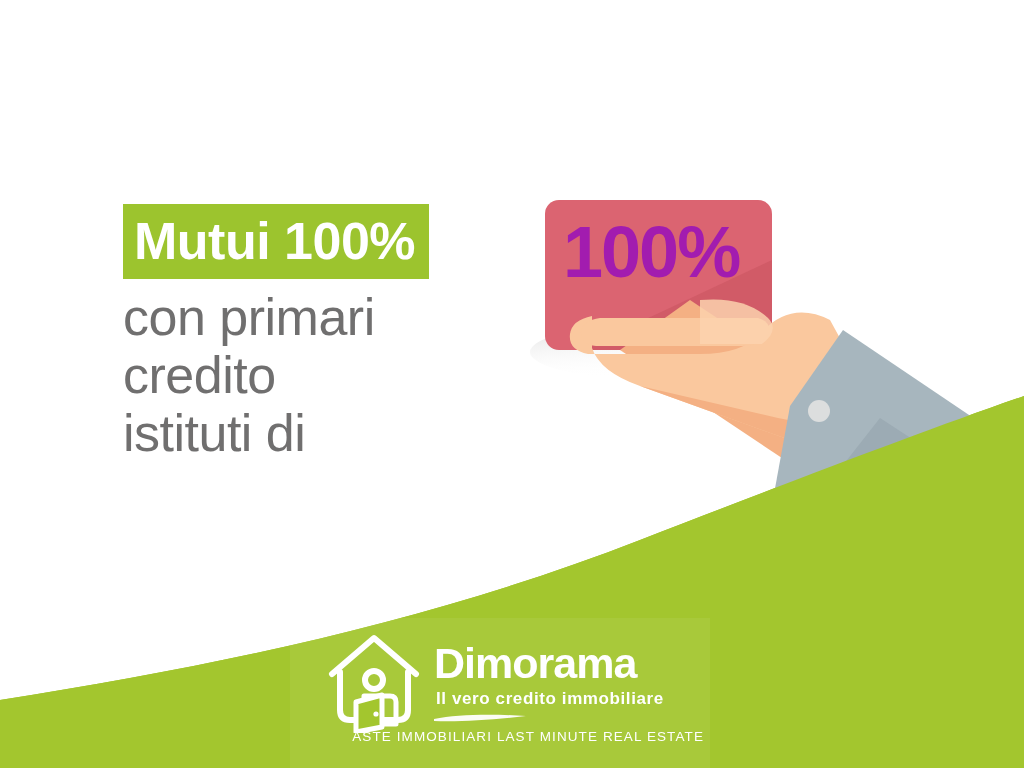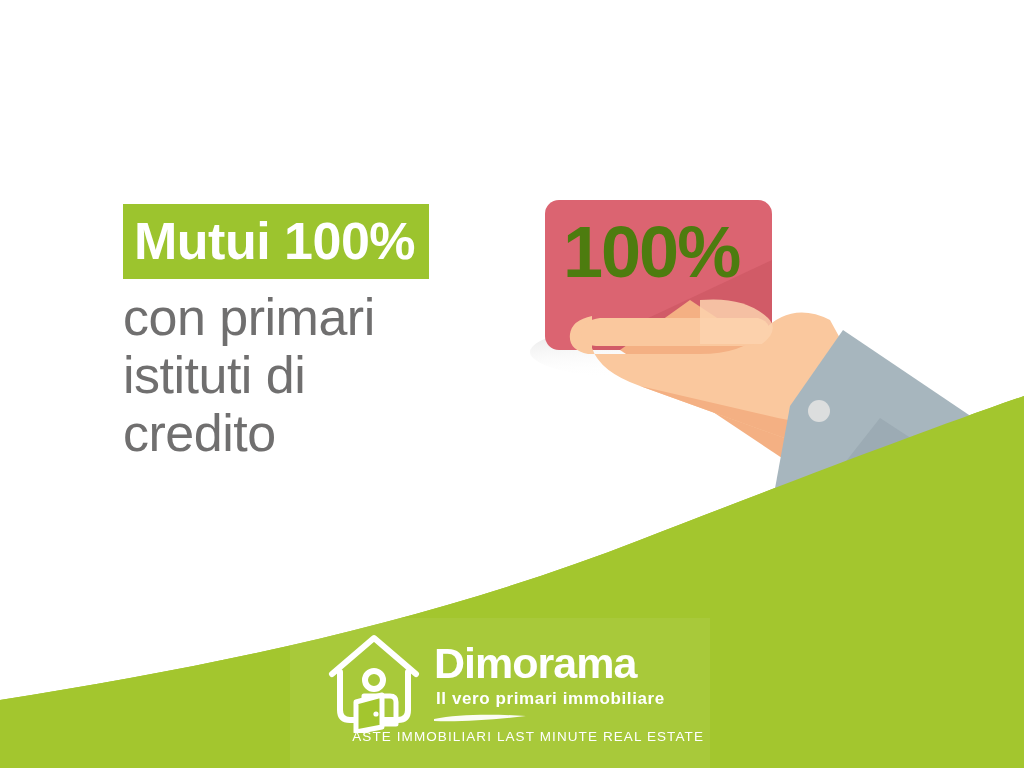--- a/index.html
+++ b/index.html
@@ -61,21 +61,21 @@
     width: 1024px; height: 768px;
     pointer-events: none;
   }
 
   .badge-text {
     position: absolute;
     left: 563px;
     top: 216px;
     font-size: 72px;
     font-weight: bold;
-    color: #4d7c0f;
+    color: #a21caf;
     letter-spacing: -2px;
     line-height: 1;
   }
 
   
   .logo-group {
     position: absolute;
     left: 324px;
     top: 620px;
     width: 380px;
@@ -130,22 +130,22 @@
 
     <path d="M 0,700 C 230,664 440,618 640,540 C 790,482 920,432 1024,396 L 1024,768 L 0,768 Z" fill="#A3C62E"></path>
 
     <rect x="290" y="618" width="420" height="150" fill="#FFFFFF" opacity="0.06"></rect>
   </svg>
 
   <div class="headline-block">
     <div class="headline-hl">Mutui 100%</div>
     <div class="headline-rest">
       <span class="ln">con primari</span>
+      <span class="ln">credito</span>
       <span class="ln">istituti di</span>
-      <span class="ln">credito</span>
     </div>
   </div>
 
   <svg class="art-layer" viewBox="0 0 1024 768" preserveAspectRatio="none">
 
     <ellipse cx="640" cy="352" rx="110" ry="26" fill="url(#badgeShadowGrad)"></ellipse>
 
     <rect x="545" y="200" width="227" height="150" rx="14" ry="14" fill="#DB6471"></rect>
 
     <path d="M 772,260 L 772,336 Q 772,350 758,350 L 580,350 Z" fill="#C9545F" opacity="0.55"></path>
@@ -195,21 +195,21 @@
 
       <circle cx="50" cy="52" r="9" fill="none" stroke="#FFFFFF" stroke-width="6"></circle>
 
       <path d="M 40,68 L 66,68 Q 72,68 72,74 L 72,96 L 40,96 Z" fill="none" stroke="#FFFFFF" stroke-width="5" stroke-linejoin="round"></path>
       <path d="M 32,74 L 58,67 L 58,99 L 32,104 Z" fill="#A3C62E" stroke="#FFFFFF" stroke-width="5" stroke-linejoin="round"></path>
       <circle cx="52" cy="86" r="2.6" fill="#FFFFFF"></circle>
     </svg>
 
     <div class="logo-wordmark">Dimorama</div>
 
-    <div class="logo-tagline">Il vero primari immobiliare</div>
+    <div class="logo-tagline">Il vero credito immobiliare</div>
 
     <svg width="96" height="12" viewBox="0 0 96 12" style="position:absolute;left:108px;top:92px;">
       <path d="M 2,7 C 26,2 62,2 94,4 C 62,8 26,10 2,9 Z" fill="#FFFFFF" opacity="0.95"></path>
     </svg>
 
     <div class="logo-caption">ASTE IMMOBILIARI  LAST MINUTE  REAL ESTATE</div>
   </div>
 
 </div>
 

